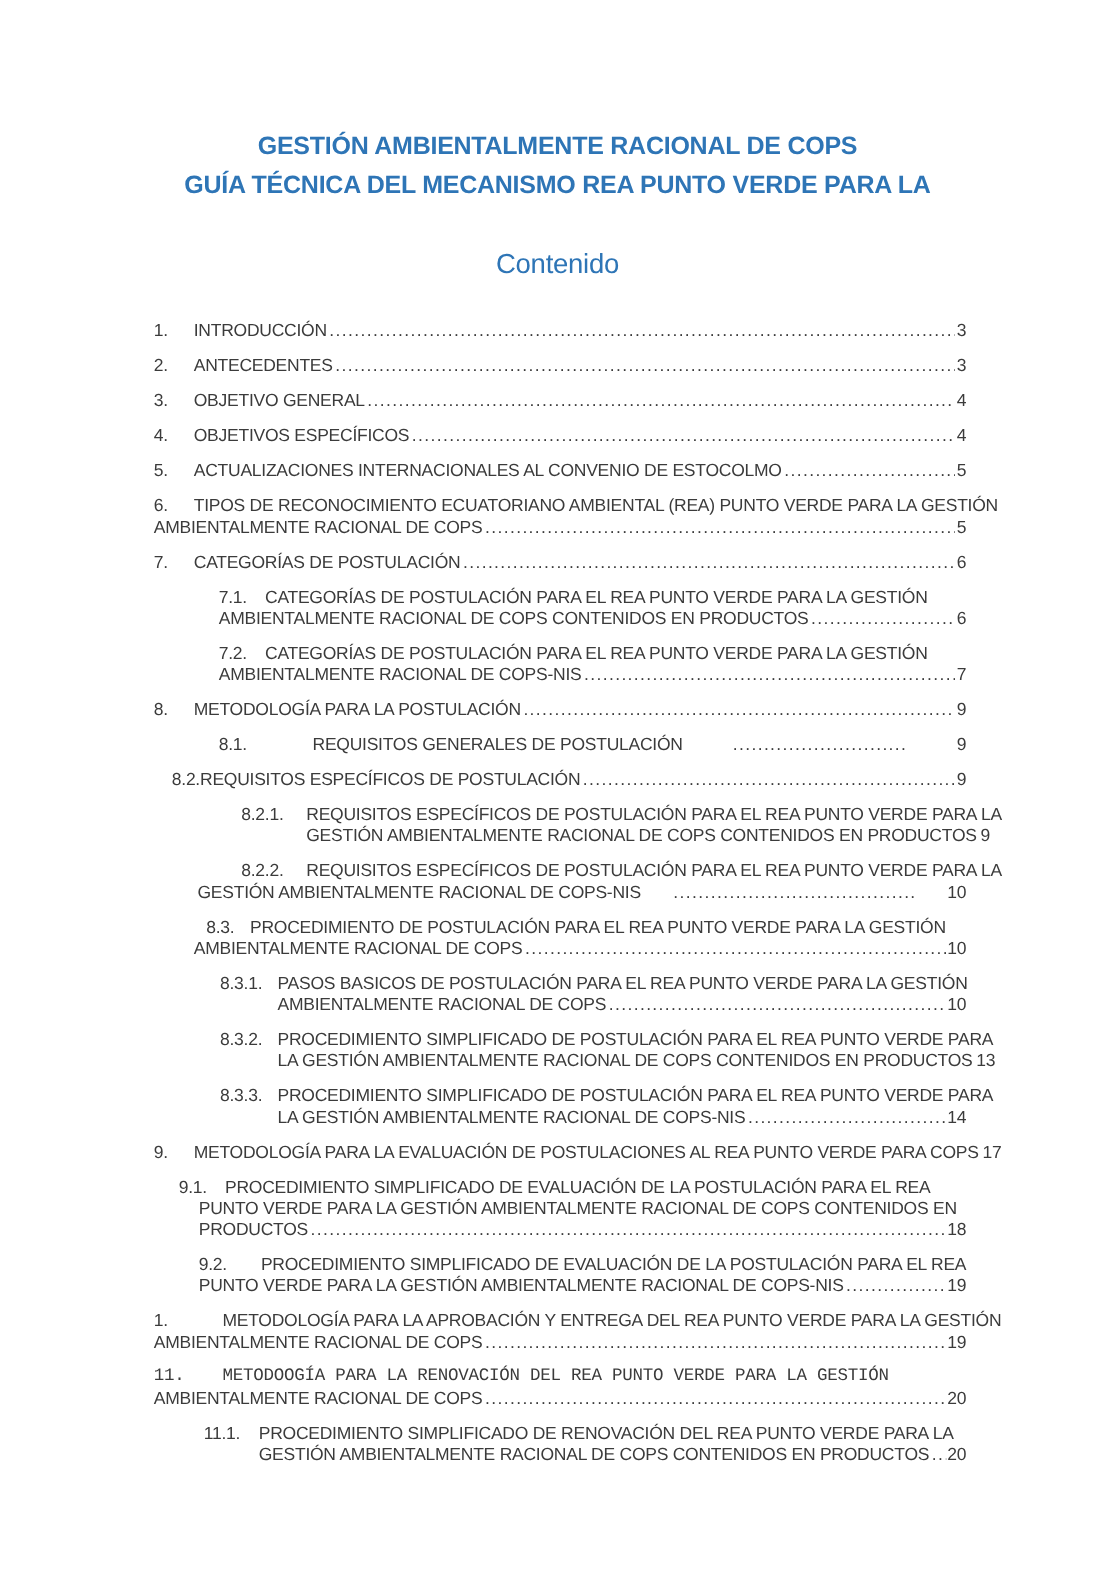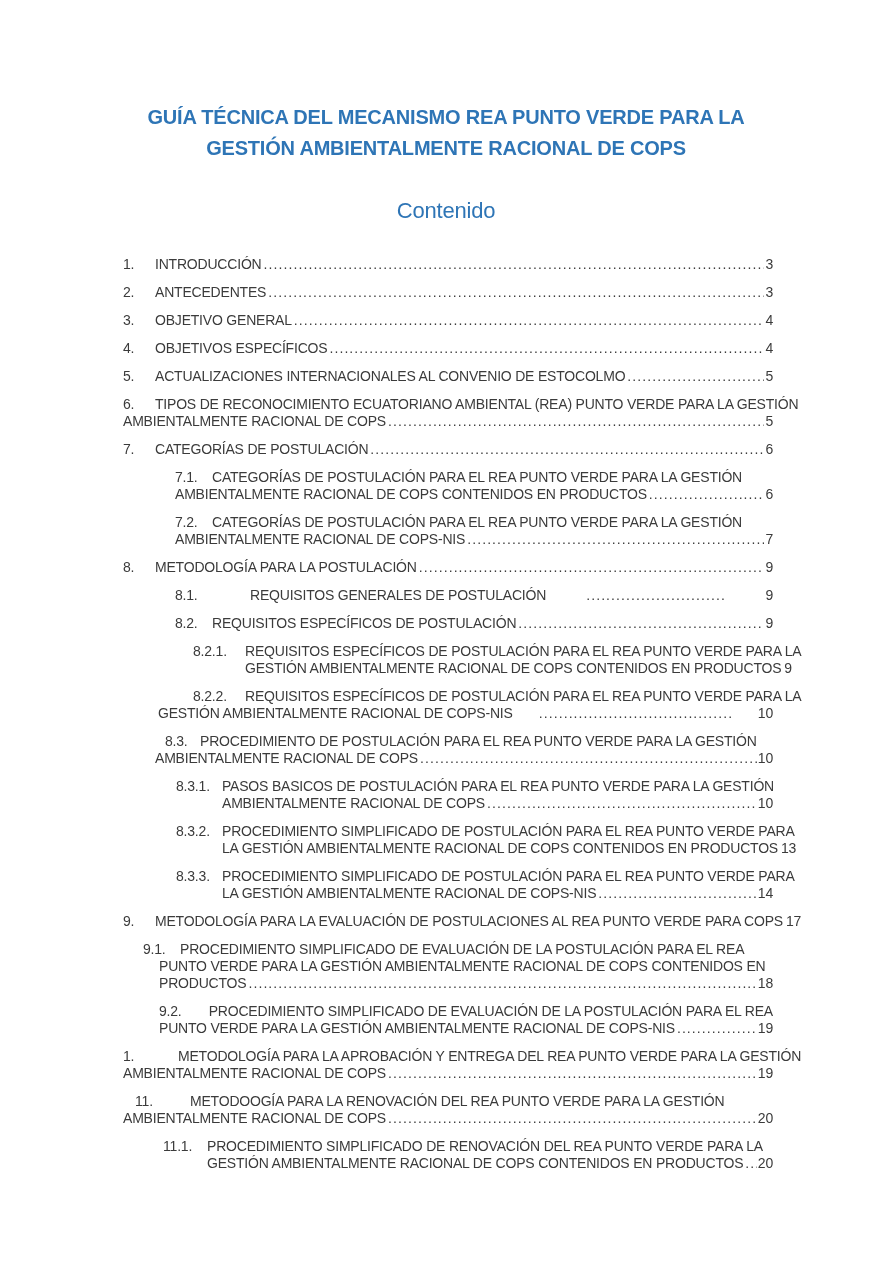--- a/index.html
+++ b/index.html
@@ -60,22 +60,22 @@
     margin: 0 1px 0 2px;
     color: #3b3b3b;
   }
   .pg { flex: none; }
 </style>
 </head>
 <body>
 
 <div class="page">
   <div class="doc-title" style="color: rgb(46, 117, 182);">
+    <div>GESTIÓN AMBIENTALMENTE RACIONAL DE COPS</div>
     <div>GUÍA TÉCNICA DEL MECANISMO REA PUNTO VERDE PARA LA</div>
-    <div>GESTIÓN AMBIENTALMENTE RACIONAL DE COPS</div>
   </div>
   <div class="toc-heading" style="color: rgb(46, 117, 182);">Contenido</div>
   <div class="toc" id="toc-list" style="color: rgb(59, 59, 59);">
       <div class="toc-entry">
         <div class="toc-line" style="margin-left: 0px;">
           <span class="num" style="width: 32px;">1.</span>
           <span class="txt">INTRODUCCIÓN</span>
           <span class="leader">............................................................................................................................................................................................................................</span>
           <span class="pg">3</span>
         </div>
@@ -163,21 +163,21 @@
       </div>
       <div class="toc-entry">
         <div class="toc-line" style="margin-left: 52px; gap: 38px;">
           <span class="num" style="width: 37px;">8.1.</span>
           <span class="txt">REQUISITOS GENERALES DE POSTULACIÓN</span>
           <span class="leader">............................................................................................................................................................................................................................</span>
           <span class="pg">9</span>
         </div>
       </div>
       <div class="toc-entry">
-        <div class="toc-line" style="margin-left: 52px;">
+        <div class="toc-line" style=" text-align: right;">
           <span class="num" style="width: 37px;">8.2.</span>
           <span class="txt">REQUISITOS ESPECÍFICOS DE POSTULACIÓN</span>
           <span class="leader">............................................................................................................................................................................................................................</span>
           <span class="pg">9</span>
         </div>
       </div>
       <div class="toc-entry">
         <div class="toc-line" style="margin-left: 70px;">
           <span class="num" style="width: 52px;">8.2.1.</span>
           <span class="txt">REQUISITOS ESPECÍFICOS DE POSTULACIÓN PARA EL REA PUNTO VERDE PARA LA</span>
@@ -281,21 +281,21 @@
           <span class="num" style="width: 55px;">1.</span>
           <span class="txt">METODOLOGÍA PARA LA APROBACIÓN Y ENTREGA DEL REA PUNTO VERDE PARA LA GESTIÓN</span>
         </div>
         <div class="toc-line" style="margin-left: 0px;">
           <span class="txt">AMBIENTALMENTE RACIONAL DE COPS</span>
           <span class="leader">............................................................................................................................................................................................................................</span>
           <span class="pg">19</span>
         </div>
       </div>
       <div class="toc-entry">
-        <div class="toc-line" style="margin-left: 12px;">
+        <div class="toc-line" style="margin-left: 0px; font-family: Liberation Mono, monospace;">
           <span class="num" style="width: 55px;">11.</span>
           <span class="txt">METODOOGÍA PARA LA RENOVACIÓN DEL REA PUNTO VERDE PARA LA GESTIÓN</span>
         </div>
         <div class="toc-line" style="margin-left: 0px;">
           <span class="txt">AMBIENTALMENTE RACIONAL DE COPS</span>
           <span class="leader">............................................................................................................................................................................................................................</span>
           <span class="pg">20</span>
         </div>
       </div>
       <div class="toc-entry">

